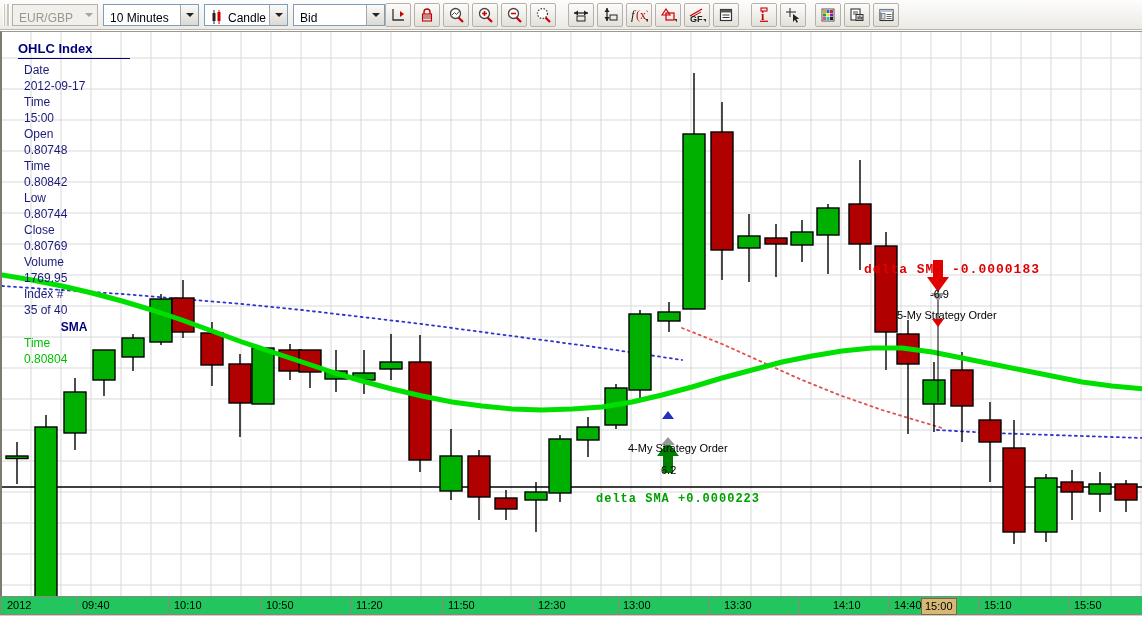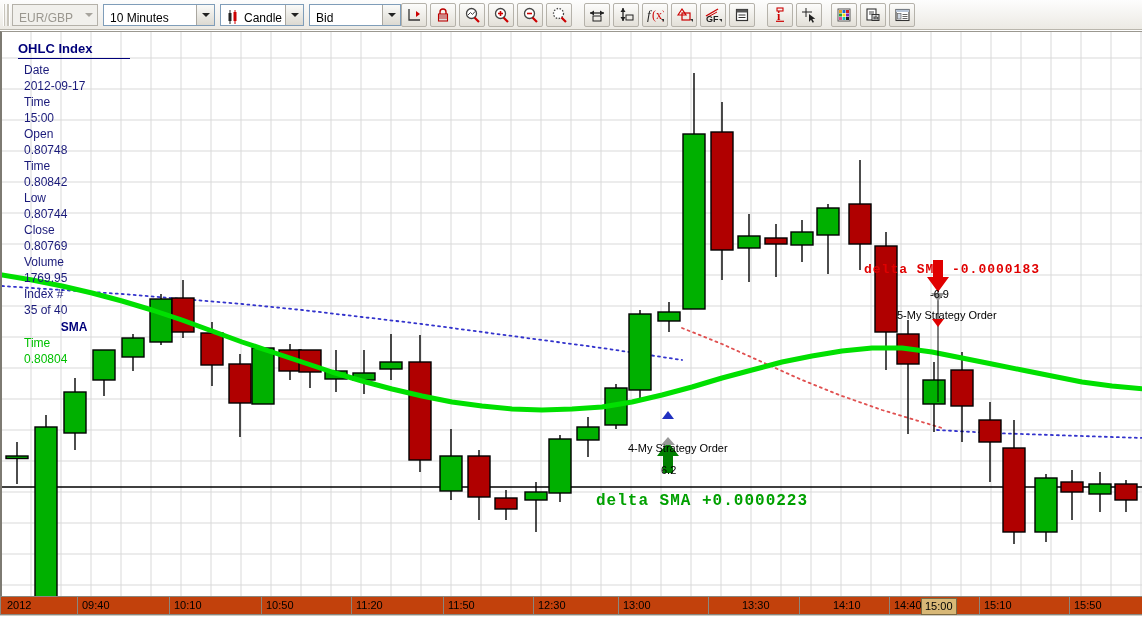--- a/index.html
+++ b/index.html
@@ -51,21 +51,21 @@
              border-bottom:1px solid #00007a;padding-bottom:1px;margin-bottom:3px;width:112px;}
   #ohlc .row{display:flex;padding-left:6px;flex-direction:column;}
   #ohlc .row .k{white-space:nowrap;}
   #ohlc .row .v{white-space:nowrap;}
   #ohlc .smahdr{text-align:center;font-weight:bold;color:#00007a;width:112px;margin-top:1px;}
   #ohlc .row.sma{color:#00c000;}
 
   
   #xaxis{position:absolute;left:0;top:596px;width:1142px;height:19px;
          box-sizing:border-box;border:1px solid #8a877f;border-right:none;
-         background:#c2410c;}
+         background:#22c55e;}
   .xlab{position:absolute;top:2px;font-size:11px;color:#000;
         font-family:"Liberation Sans",sans-serif;white-space:nowrap;padding-left:3px;}
   .xlab.hl{background:#d8b877;border:1px solid #7a6a44;top:1px;padding:0 3px;line-height:15px;}
   .xtick{position:absolute;top:0;width:1px;height:17px;background:#8a877f;}
   #xbottom{position:absolute;left:0;top:615px;width:1142px;height:6px;background:#fff;
            border-top:1px solid #cfccc4;}
 
   
   .annot{position:absolute;white-space:nowrap;font-family:"Liberation Sans",sans-serif;}
   .mono{font-family:"Liberation Mono",monospace;font-weight:bold;letter-spacing:1px;}
@@ -76,21 +76,21 @@
 <div id="toolbar">
   <div class="tbgrip"></div>
 
   <div class="combo disabled" style="width:86px;">
     <span class="cval">EUR/GBP</span>
     <span class="carrow">
         <i class="tri"></i>
       </span>
   </div>
 
-  <div class="combo" style="width:112px;">
+  <div class="combo" style="width:96px;">
     <span class="cval">10 Minutes</span>
     <span class="carrow">
         <i class="tri"></i>
       </span>
   </div>
 
   <div class="combo" style="width:84px;">
     <span class="cbico">
       <svg width="11" height="16" viewBox="0 0 11 16">
           <line x1="3" y1="1" x2="3" y2="15" stroke="#222" stroke-width="1"></line>
@@ -461,21 +461,21 @@
         </div>
       </div>
     <div class="smahdr">SMA</div>
     <div class="row sma">
       <span class="k">Time</span>
       <span class="v">0.80804</span>
     </div>
   </div>
 
   <div id="annot-layer">
-      <div class="annot mono" style="left: 594px; top: 460px; color: rgb(0, 160, 0); font-size: 16px; text-align: center;">delta SMA +0.0000223</div>
+      <div class="annot mono" style="left: 594px; top: 460px; color: rgb(0, 160, 0); font-size: 12px; text-align: center;">delta SMA +0.0000223</div>
       <div class="annot mono" style="left: 862px; top: 230px; color: rgb(224, 0, 0); font-size: 13px;">delta SMA -0.0000183</div>
       <div class="annot" style="left: 626px; top: 410px; color: rgb(0, 0, 0); font-size: 11px;">4-My Strategy Order</div>
       <div class="annot" style="left: 895px; top: 277px; color: rgb(0, 0, 0); font-size: 11px;">5-My Strategy Order</div>
       <div class="annot" style="left: 659px; top: 432px; color: rgb(0, 0, 0); font-size: 11px;">6.2</div>
       <div class="annot" style="left: 928px; top: 256px; color: rgb(0, 0, 0); font-size: 11px;">-6.9</div>
     </div>
 </div>
 
 <div id="xaxis">
     <div class="xlab" style="left: 3px;">2012</div>
@@ -487,21 +487,21 @@
     <div class="xlab" style="left: 262px;">10:50</div>
     <div class="xtick" style="left: 350px;"></div>
     <div class="xlab" style="left: 352px;">11:20</div>
     <div class="xtick" style="left: 442px;"></div>
     <div class="xlab" style="left: 444px;">11:50</div>
     <div class="xtick" style="left: 532px;"></div>
     <div class="xlab" style="left: 534px;">12:30</div>
     <div class="xtick" style="left: 617px;"></div>
     <div class="xlab" style="left: 619px;">13:00</div>
     <div class="xtick" style="left: 707px;"></div>
-    <div class="xlab" style="left: 738px; text-align: center;">13:30</div>
+    <div class="xlab" style="left: 720px; text-align: center;">13:30</div>
     <div class="xtick" style="left: 798px;"></div>
     <div class="xlab" style="left: 800px; margin-left: 29px;">14:10</div>
     <div class="xtick" style="left: 888px;"></div>
     <div class="xlab" style="left: 890px;">14:40</div>
     <div class="xlab hl" style="left: 920px;">15:00</div>
     <div class="xtick" style="left: 978px;"></div>
     <div class="xlab" style="left: 980px;">15:10</div>
     <div class="xtick" style="left: 1068px;"></div>
     <div class="xlab" style="left: 1070px;">15:50</div>
   </div>

